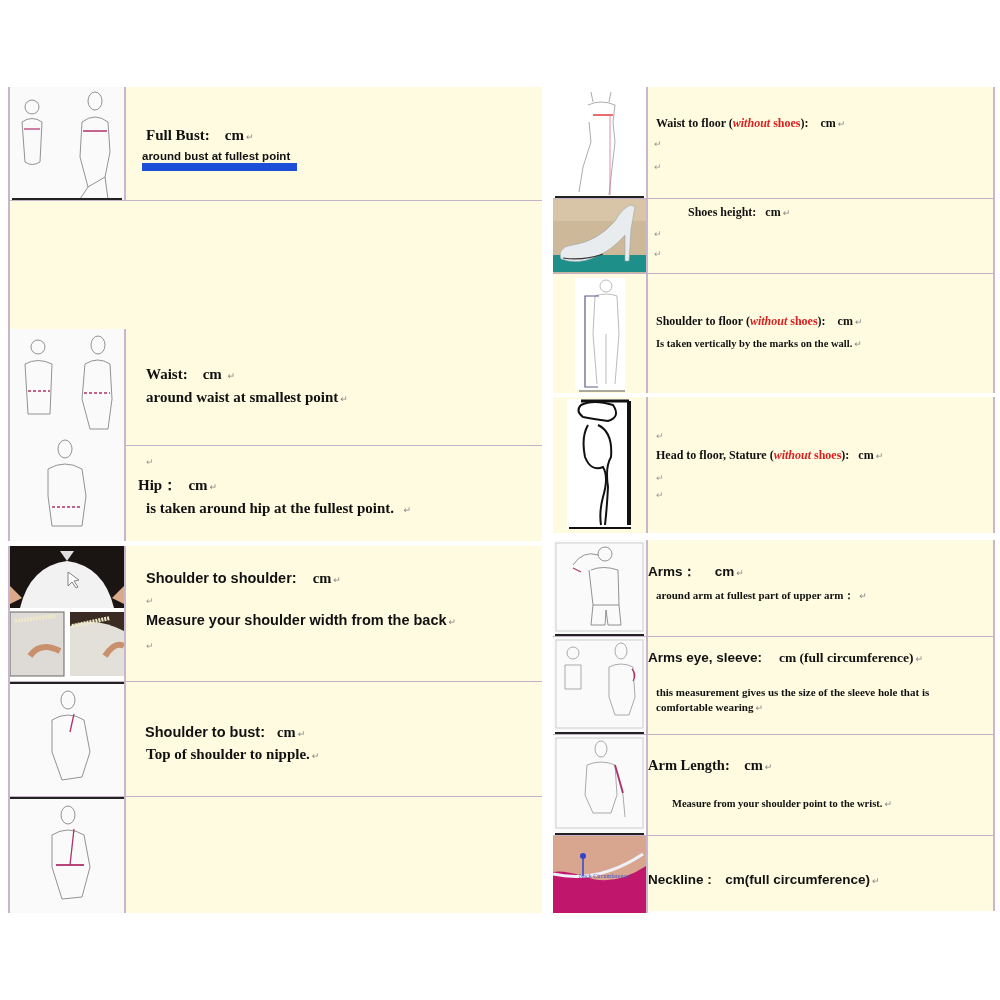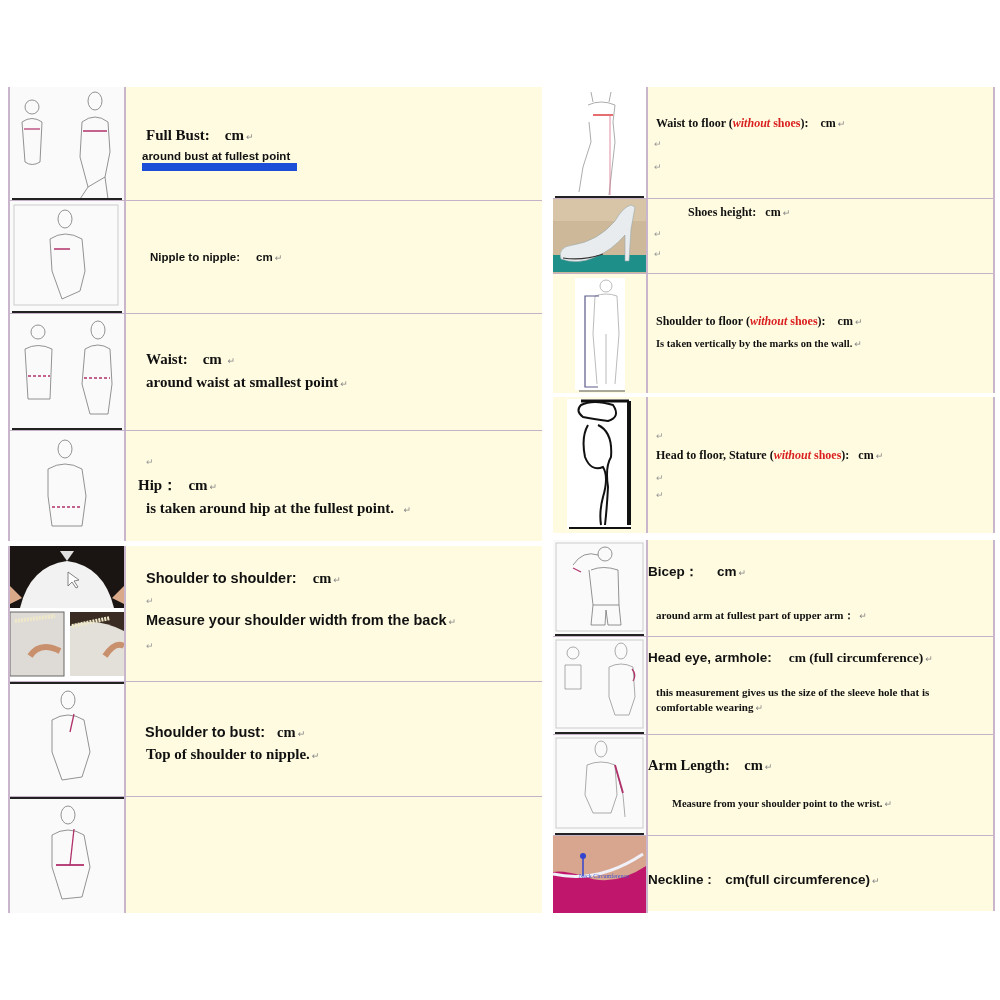--- a/index.html
+++ b/index.html
@@ -48,40 +48,22 @@
     <div class="cell">
       <div class="line serif" style="left:8px;top:40px;font-size:15px;">
         <span>Full Bust:</span>&nbsp;&nbsp;&nbsp;&nbsp;<span>cm</span><span class="ret">↵</span>
       </div>
       <div class="line sans underlined" style="left:4px;top:63px;font-size:11.5px;">
         <span>around bust at fullest point</span>&nbsp;&nbsp;
       </div>
     </div>
   </div>
 
-  <div class="row" style="top:114px;height:113px;">
-    <div class="thumb">
-      <svg width="114" height="111" viewBox="0 0 114 111">
-        <rect x="4" y="4" width="104" height="100" fill="none" stroke="#ccc"></rect>
-        <g fill="none" stroke="#777" stroke-width="0.8">
-          <ellipse cx="55" cy="18" rx="7" ry="9"></ellipse>
-            <path d="M40 38 Q55 28 72 38 L75 70 L70 90 L52 98 L42 70 Z"></path>
-        </g>
-        <path d="M44 48 L60 48" stroke="#b0306a" stroke-width="1.5"></path>
-      </svg>
-      <div class="thumb-bar"></div>
-    </div>
-    <div class="cell">
-      <div class="line sans" style="left:12px;top:50px;font-size:11.5px;">
-        <span>Nipple to nipple:</span>&nbsp;&nbsp;&nbsp;&nbsp;&nbsp;<span>cm</span><span class="ret">↵</span>
-      </div>
-    </div>
-  </div>
-
-  <div class="row" style="top:227px;height:117px;padding-left:8px;">
+
+  <div class="row" style="top:242px;height:117px;padding-left:8px;">
     <div class="thumb">
       <svg width="114" height="115" viewBox="0 0 114 115">
         <g fill="none" stroke="#777" stroke-width="0.8">
           <circle cx="28" cy="18" r="7"></circle>
             <path d="M15 35 Q28 28 42 35 L40 85 L18 85 Z"></path>
           <ellipse cx="88" cy="16" rx="7" ry="9"></ellipse>
             <path d="M75 35 Q88 27 100 35 L102 70 L98 100 L80 100 L72 70 Z"></path>
         </g>
         <path d="M18 62 L40 62" stroke="#b0306a" stroke-width="1.4" stroke-dasharray="3 2"></path>
         <path d="M74 64 L100 64" stroke="#b0306a" stroke-width="1.4" stroke-dasharray="3 2"></path>
@@ -285,23 +267,23 @@
           <circle cx="52" cy="14" r="7"></circle>
             <path d="M20 25 Q30 10 45 15 M38 30 Q50 25 65 30 L66 65 L40 65 L36 30"></path>
           <path d="M40 65 L38 85 L52 85 L53 70 L55 85 L68 85 L66 65"></path>
         </g>
         <path d="M20 28 L28 32" stroke="#b0306a" stroke-width="1.2"></path>
       </svg>
       <div class="thumb-bar"></div>
     </div>
     <div class="cell">
       <div class="line sans" style="left:0;top:23px;font-size:13.5px;">
-        <span>Bicep：</span>&nbsp;&nbsp;&nbsp;&nbsp;&nbsp;<span>cm</span><span class="ret">↵</span>
-      </div>
-      <div class="line serif" style="left:8px;top:68px;font-size:11px;">
+        <span>Arms：</span>&nbsp;&nbsp;&nbsp;&nbsp;&nbsp;<span>cm</span><span class="ret">↵</span>
+      </div>
+      <div class="line serif" style="left:8px;top:48px;font-size:11px;">
         <span>around arm at fullest part of upper arm：</span>&nbsp;<span class="ret">↵</span>
       </div>
     </div>
   </div>
 
   <div class="row" style="top:550px;height:98px;">
     <div class="thumb">
       <svg width="93" height="96" viewBox="0 0 93 96">
         <rect x="3" y="3" width="87" height="88" fill="none" stroke="#ccc"></rect>
         <g fill="none" stroke="#888" stroke-width="0.7">
@@ -309,21 +291,21 @@
             <path d="M12 28 L28 28 L28 52 L12 52 Z"></path>
           <ellipse cx="68" cy="14" rx="6" ry="8"></ellipse>
             <path d="M56 30 Q68 24 80 30 L82 60 L76 78 L62 78 L56 60 Z"></path>
         </g>
         <path d="M79 32 Q84 38 80 44" stroke="#b0306a" stroke-width="1.2" fill="none"></path>
       </svg>
       <div class="thumb-bar"></div>
     </div>
     <div class="cell">
       <div class="line" style="left:0;top:13px;font-size:13.5px;">
-        <span class="sans">Head eye, armhole:</span>&nbsp;&nbsp;&nbsp;&nbsp;&nbsp;<span class="serif">cm (full circumference)</span><span class="ret">↵</span>
+        <span class="sans">Arms eye, sleeve:</span>&nbsp;&nbsp;&nbsp;&nbsp;&nbsp;<span class="serif">cm (full circumference)</span><span class="ret">↵</span>
       </div>
       <div class="line serif" style="left:8px;top:49px;font-size:11px;">
         <span>this measurement gives us the size of the sleeve hole that is</span>
       </div>
       <div class="line serif" style="left:8px;top:64px;font-size:11px;">
         <span>comfortable wearing</span><span class="ret">↵</span>
       </div>
     </div>
   </div>
 

